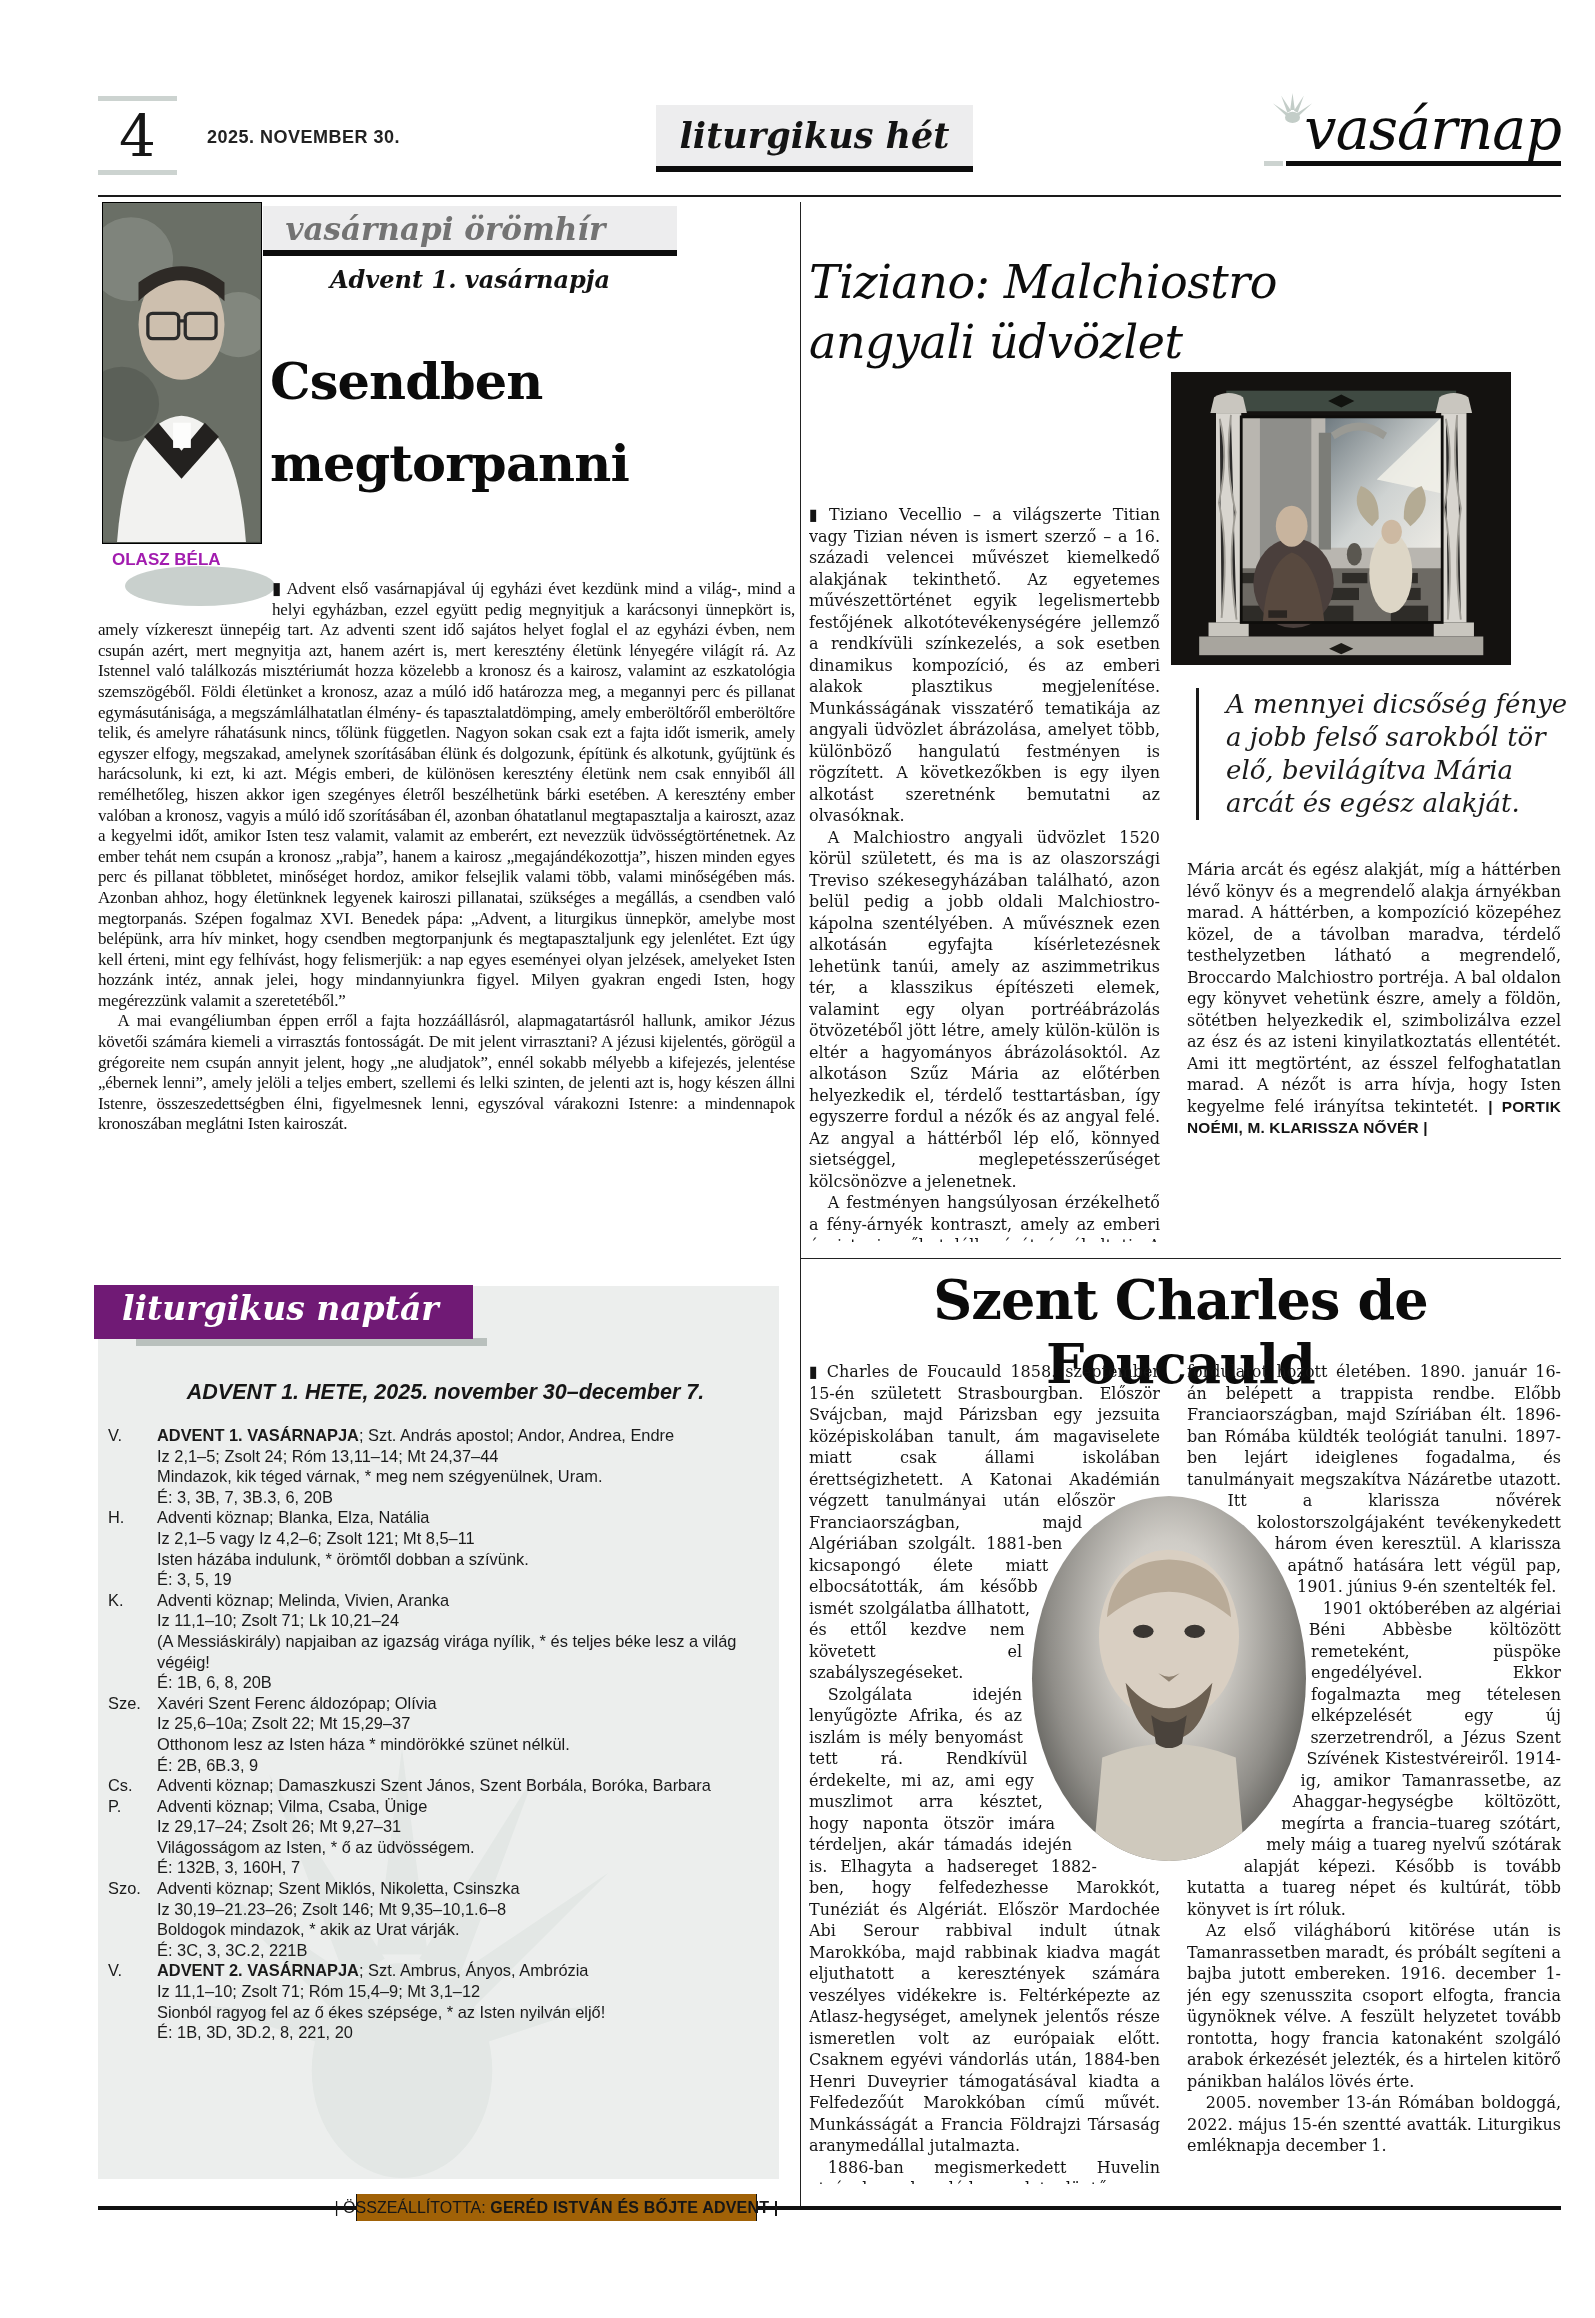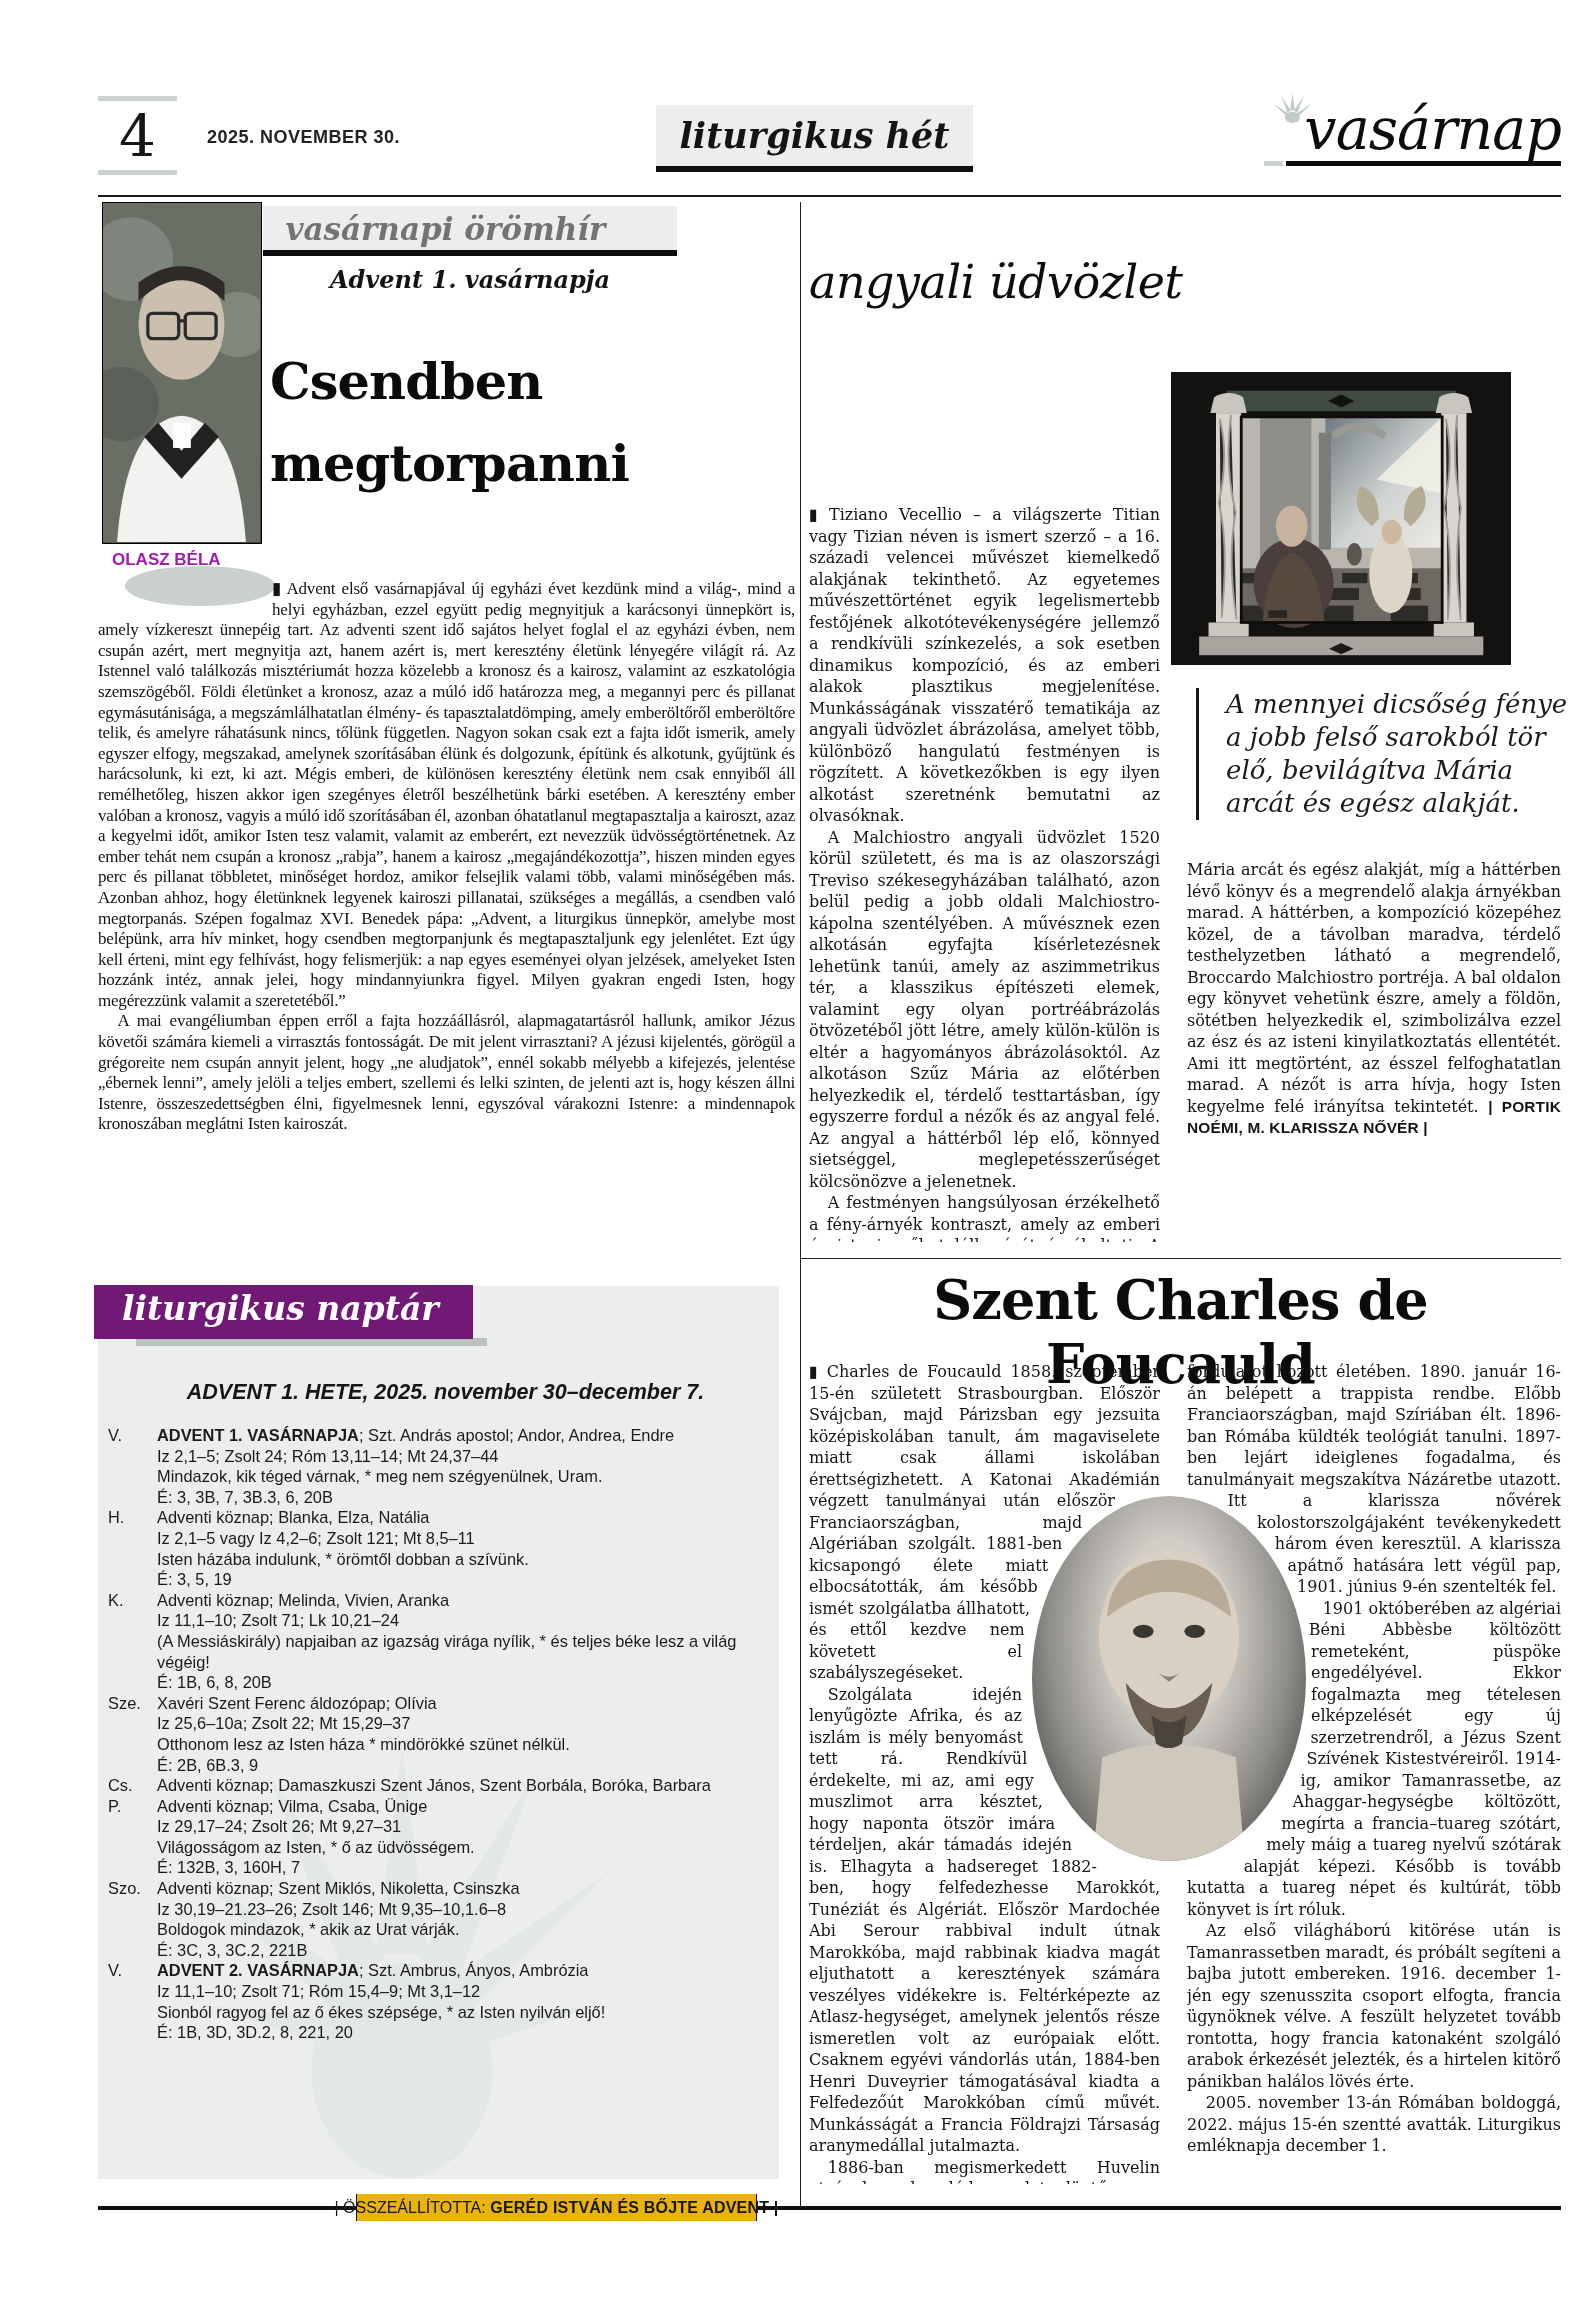--- a/index.html
+++ b/index.html
@@ -84,21 +84,21 @@
   .fou-col1 p,.fou-col2 p{margin:0;}
   .fou-col1 p + p,.fou-col2 p + p{text-indent:18.7px;}
   .fl-r{float:right;width:138px;height:537px;shape-outside:ellipse(140px 187px at 100% 61%);}
   .fl-l{float:left;width:124px;height:537px;shape-outside:ellipse(126px 187px at 0% 61%);}
   .fou-photo{position:absolute;left:1032px;top:1496px;width:274px;height:365px;border-radius:50%;
         background:radial-gradient(ellipse at 50% 38%,#e8e6e2 0%,#cfccc6 30%,#8f8d88 62%,#4a4a46 88%,#2c2c2a 100%);
         overflow:hidden;}
 
   
   .footer-rule{position:absolute;left:98px;top:2206px;width:1463px;height:4.2px;background:#111;}
-  .footer-label{position:absolute;left:356px;top:2194px;width:401px;height:27px;background:#eab308;
+  .footer-label{position:absolute;left:356px;top:2194px;width:401px;height:27px;background:#a16207;
         border-left:1.4px solid #111;border-right:1.4px solid #111;box-sizing:border-box;
         display:flex;align-items:center;justify-content:center;
         font:400 16px "Liberation Sans",sans-serif;color:#161616;white-space:nowrap;}
   .footer-label b{font-weight:700;margin-left:4.7px;letter-spacing:0.2px;}
 
   
   .wm{position:absolute;left:187px;top:1748px;width:430px;height:430px;opacity:0.55;}
   .sunburst-small{position:absolute;left:1270px;top:93px;width:45px;height:30px;}
 </style>
 </head>
@@ -159,20 +159,21 @@
   <div class="gospel-body">
     <div class="efloat"></div>
     <div>
 
     <p>▮ Advent első vasárnapjával új egyházi évet kezdünk mind a világ-, mind a helyi egyházban, ezzel együtt pedig megnyitjuk a karácsonyi ünnepkört is, amely vízkereszt ünnepéig tart. Az adventi szent idő sajátos helyet foglal el az egyházi évben, nem csupán azért, mert megnyitja azt, hanem azért is, mert keresztény életünk lényegére világít rá. Az Istennel való találkozás misztériumát hozza közelebb a kronosz és a kairosz, valamint az eszkatológia szemszögéből. Földi életünket a kronosz, azaz a múló idő határozza meg, a megannyi perc és pillanat egymásutánisága, a megszámlálhatatlan élmény- és tapasztalatdömping, amely emberöltőről emberöltőre telik, és amelyre ráhatásunk nincs, tőlünk független. Nagyon sokan csak ezt a fajta időt ismerik, amely egyszer elfogy, megszakad, amelynek szorításában élünk és dolgozunk, építünk és alkotunk, gyűjtünk és harácsolunk, ki ezt, ki azt. Mégis emberi, de különösen keresztény életünk nem csak ennyiből áll remélhetőleg, hiszen akkor igen szegényes életről beszélhetünk bárki esetében. A keresztény ember valóban a kronosz, vagyis a múló idő szorításában él, azonban óhatatlanul megtapasztalja a kairoszt, azaz a kegyelmi időt, amikor Isten tesz valamit, valamit az emberért, ezt nevezzük üdvösségtörténetnek. Az ember tehát nem csupán a kronosz „rabja”, hanem a kairosz „megajándékozottja”, hiszen minden egyes perc és pillanat többletet, minőséget hordoz, amikor felsejlik valami több, valami minőségében más. Azonban ahhoz, hogy életünknek legyenek kairoszi pillanatai, szükséges a megállás, a csendben való megtorpanás. Szépen fogalmaz XVI. Benedek pápa: „Advent, a liturgikus ünnepkör, amelybe most belépünk, arra hív minket, hogy csendben megtorpanjunk és megtapasztaljunk egy jelenlétet. Ezt úgy kell érteni, mint egy felhívást, hogy felismerjük: a nap egyes eseményei olyan jelzések, amelyeket Isten hozzánk intéz, annak jelei, hogy mindannyiunkra figyel. Milyen gyakran engedi Isten, hogy megérezzünk valamit a szeretetéből.”</p>
         <p>A mai evangéliumban éppen erről a fajta hozzáállásról, alapmagatartásról hallunk, amikor Jézus követői számára kiemeli a virrasztás fontosságát. De mit jelent virrasztani? A jézusi kijelentés, görögül a grégoreite nem csupán annyit jelent, hogy „ne aludjatok”, ennél sokabb mélyebb a kifejezés, jelentése „ébernek lenni”, amely jelöli a teljes embert, szellemi és lelki szinten, de jelenti azt is, hogy készen állni Istenre, összeszedettségben élni, figyelmesnek lenni, egyszóval várakozni Istenre: a mindennapok kronoszában meglátni Isten kairoszát.</p>
       </div>
   </div>
 
   <div class="tiz-title">
+    <div>Tiziano: Malchiostro</div>
     <div>angyali üdvözlet</div>
   </div>
   <div class="tiz-col1">
     <div>
 
     <p>▮ Tiziano Vecellio – a világszerte Titian vagy Tizian néven is ismert szerző – a 16. századi velencei művészet kiemelkedő alakjának tekinthető. Az egyetemes művészettörténet egyik legelismertebb festőjének alkotótevékenységére jellemző a rendkívüli színkezelés, a sok esetben dinamikus kompozíció, és az emberi alakok plasztikus megjelenítése. Munkásságának visszatérő tematikája az angyali üdvözlet ábrázolása, amelyet több, különböző hangulatú festményen is rögzített. A következőkben is egy ilyen alkotást szeretnénk bemutatni az olvasóknak.</p>
         <p>A Malchiostro angyali üdvözlet 1520 körül született, és ma is az olaszországi Treviso székesegyházában található, azon belül pedig a jobb oldali Malchiostro-kápolna szentélyében. A művésznek ezen alkotásán egyfajta kísérletezésnek lehetünk tanúi, amely az aszimmetrikus tér, a klasszikus építészeti elemek, valamint egy olyan portréábrázolás ötvözetéből jött létre, amely külön-külön is eltér a hagyományos ábrázolásoktól. Az alkotáson Szűz Mária az előtérben helyezkedik el, térdelő testtartásban, így egyszerre fordul a nézők és az angyal felé. Az angyal a háttérből lép elő, könnyed sietséggel, meglepetésszerűséget kölcsönözve a jelenetnek.</p>
         <p>A festményen hangsúlyosan érzékelhető a fény-árnyék kontraszt, amely az emberi és isteni erők találkozását érzékelteti. A mennyei dicsőség fénye a jobb felső sarokból tör elő, bevilágítva</p>
       </div>
   </div>

